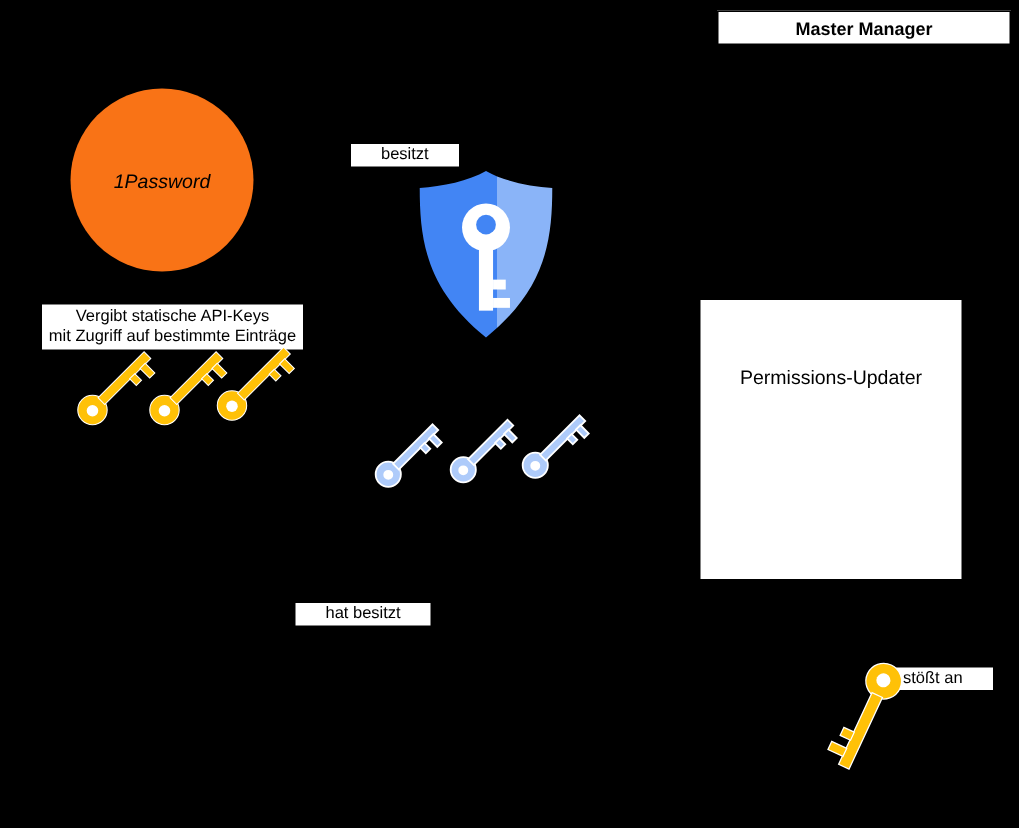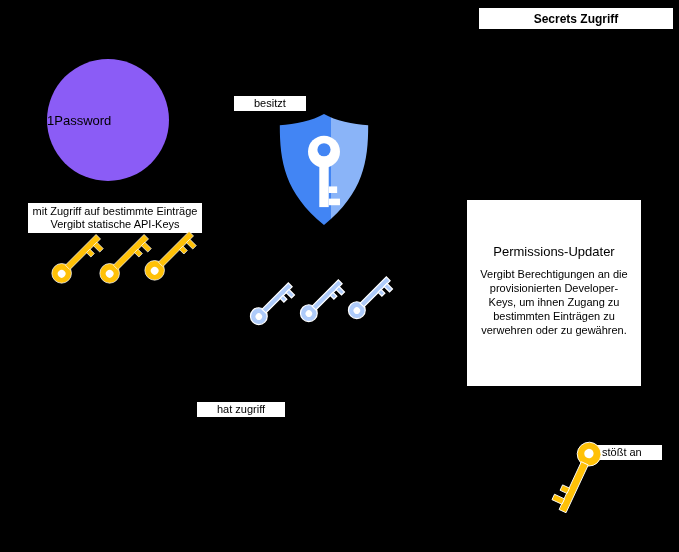--- a/index.html
+++ b/index.html
@@ -29,23 +29,24 @@
     font-weight: bold; font-size: 12px;
   }
   .dev-box {
     position: absolute; left: 549px; top: 58px; width: 104px; height: 68px;
     background: #fff; color: #000;
     display: flex; flex-direction: column; align-items: center; justify-content: center;
     font-size: 12px; line-height: 16px; text-align: center;
   }
   .circle {
     position: absolute; left: 47px; top: 59px; width: 122px; height: 122px;
-    border-radius: 50%; background: #8b5cf6; color: #000;
-    display: flex; align-items: center; justify-content: flex-start;
+    border-radius: 50%; background: #f97316; color: #000;
+    display: flex; align-items: center; justify-content: center;
     font-size: 13px;
+    font-style: italic;
   }
   .perm-box {
     position: absolute; left: 467px; top: 200px; width: 174px; height: 186px;
     background: #fff; color: #000; text-align: center;
     padding: 44px 10px 4px; box-sizing: border-box;
   }
   .perm-title { font-size: 13px; margin: 0 0 8px; font-weight: normal; }
   .perm-desc { font-size: 11px; line-height: 14px; }
 
   .shield { position: absolute; left: 277px; top: 112px; width: 94px; height: 115px; }
@@ -72,21 +73,21 @@
   .lbl-hat       { left: 197px; top: 402px; }
   .lbl-stoesst   { left: 582px; top: 445px; }
   .lbl-master    { left: 353px; top: 466px; }
 </style>
 </head>
 <body>
 
 <div class="stage">
 
   <div class="title-box">
-    <span>Secrets Zugriff</span>
+    <span>Master Manager</span>
   </div>
 
 
   <div class="circle">
     <span>1Password</span>
   </div>
 
   <div class="badge lbl-besitzt">besitzt</div>
 
   <div class="shield">
@@ -100,22 +101,22 @@
       <path d="M50 2 C62 9 81 13 97 14 C97 52 92 86 50 120 C8 86 3 52 3 14 C19 13 38 9 50 2 Z" fill="url(#shieldGrad)"></path>
       <circle cx="50" cy="42" r="17" fill="#fff"></circle>
       <rect x="45" y="55" width="10" height="46" fill="#fff"></rect>
       <rect x="55" y="79" width="9" height="7" fill="#fff"></rect>
       <rect x="55" y="92" width="12" height="7" fill="#fff"></rect>
       <circle cx="50" cy="40" r="7" fill="#4285F4"></circle>
     </svg>
   </div>
 
   <div class="badge lbl-static">
+    <span class="bl">Vergibt statische API-Keys</span>
     <span class="bl">mit Zugriff auf bestimmte Einträge</span>
-    <span class="bl">Vergibt statische API-Keys</span>
   </div>
 
   <div class="key gk1">
     <svg viewBox="0 0 96 40">
         <circle cx="17" cy="20" r="14" class="k-gold"></circle>
         <rect x="29" y="15.5" width="62" height="9" class="k-gold"></rect>
         <rect x="63" y="24" width="7" height="9" class="k-gold"></rect>
         <rect x="77" y="24" width="7" height="13" class="k-gold"></rect>
         <circle cx="16.5" cy="20.5" r="5.5" class="k-hole"></circle>
       </svg>
@@ -162,24 +163,23 @@
         <circle cx="17" cy="20" r="14" class="k-blue"></circle>
         <rect x="29" y="15.5" width="62" height="9" class="k-blue"></rect>
         <rect x="63" y="24" width="7" height="9" class="k-blue"></rect>
         <rect x="77" y="24" width="7" height="13" class="k-blue"></rect>
         <circle cx="16.5" cy="20.5" r="5.5" class="k-hole"></circle>
       </svg>
   </div>
 
   <div class="perm-box">
     <div class="perm-title">Permissions-Updater</div>
-    <div class="perm-desc">Vergibt Berechtigungen an die provisionierten Developer-Keys, um ihnen Zugang zu bestimmten Einträgen zu verwehren oder zu gewähren.</div>
   </div>
 
-  <div class="badge lbl-hat">hat zugriff</div>
+  <div class="badge lbl-hat">hat besitzt</div>
   <div class="badge lbl-stoesst">stößt an</div>
 
   <div class="key mk">
     <svg viewBox="0 0 96 40">
         <circle cx="17" cy="20" r="14" class="k-gold"></circle>
         <rect x="29" y="15.5" width="62" height="9" class="k-gold"></rect>
         <rect x="63" y="24" width="7" height="9" class="k-gold"></rect>
         <rect x="77" y="24" width="7" height="13" class="k-gold"></rect>
         <circle cx="16.5" cy="20.5" r="5.5" class="k-hole"></circle>
       </svg>

